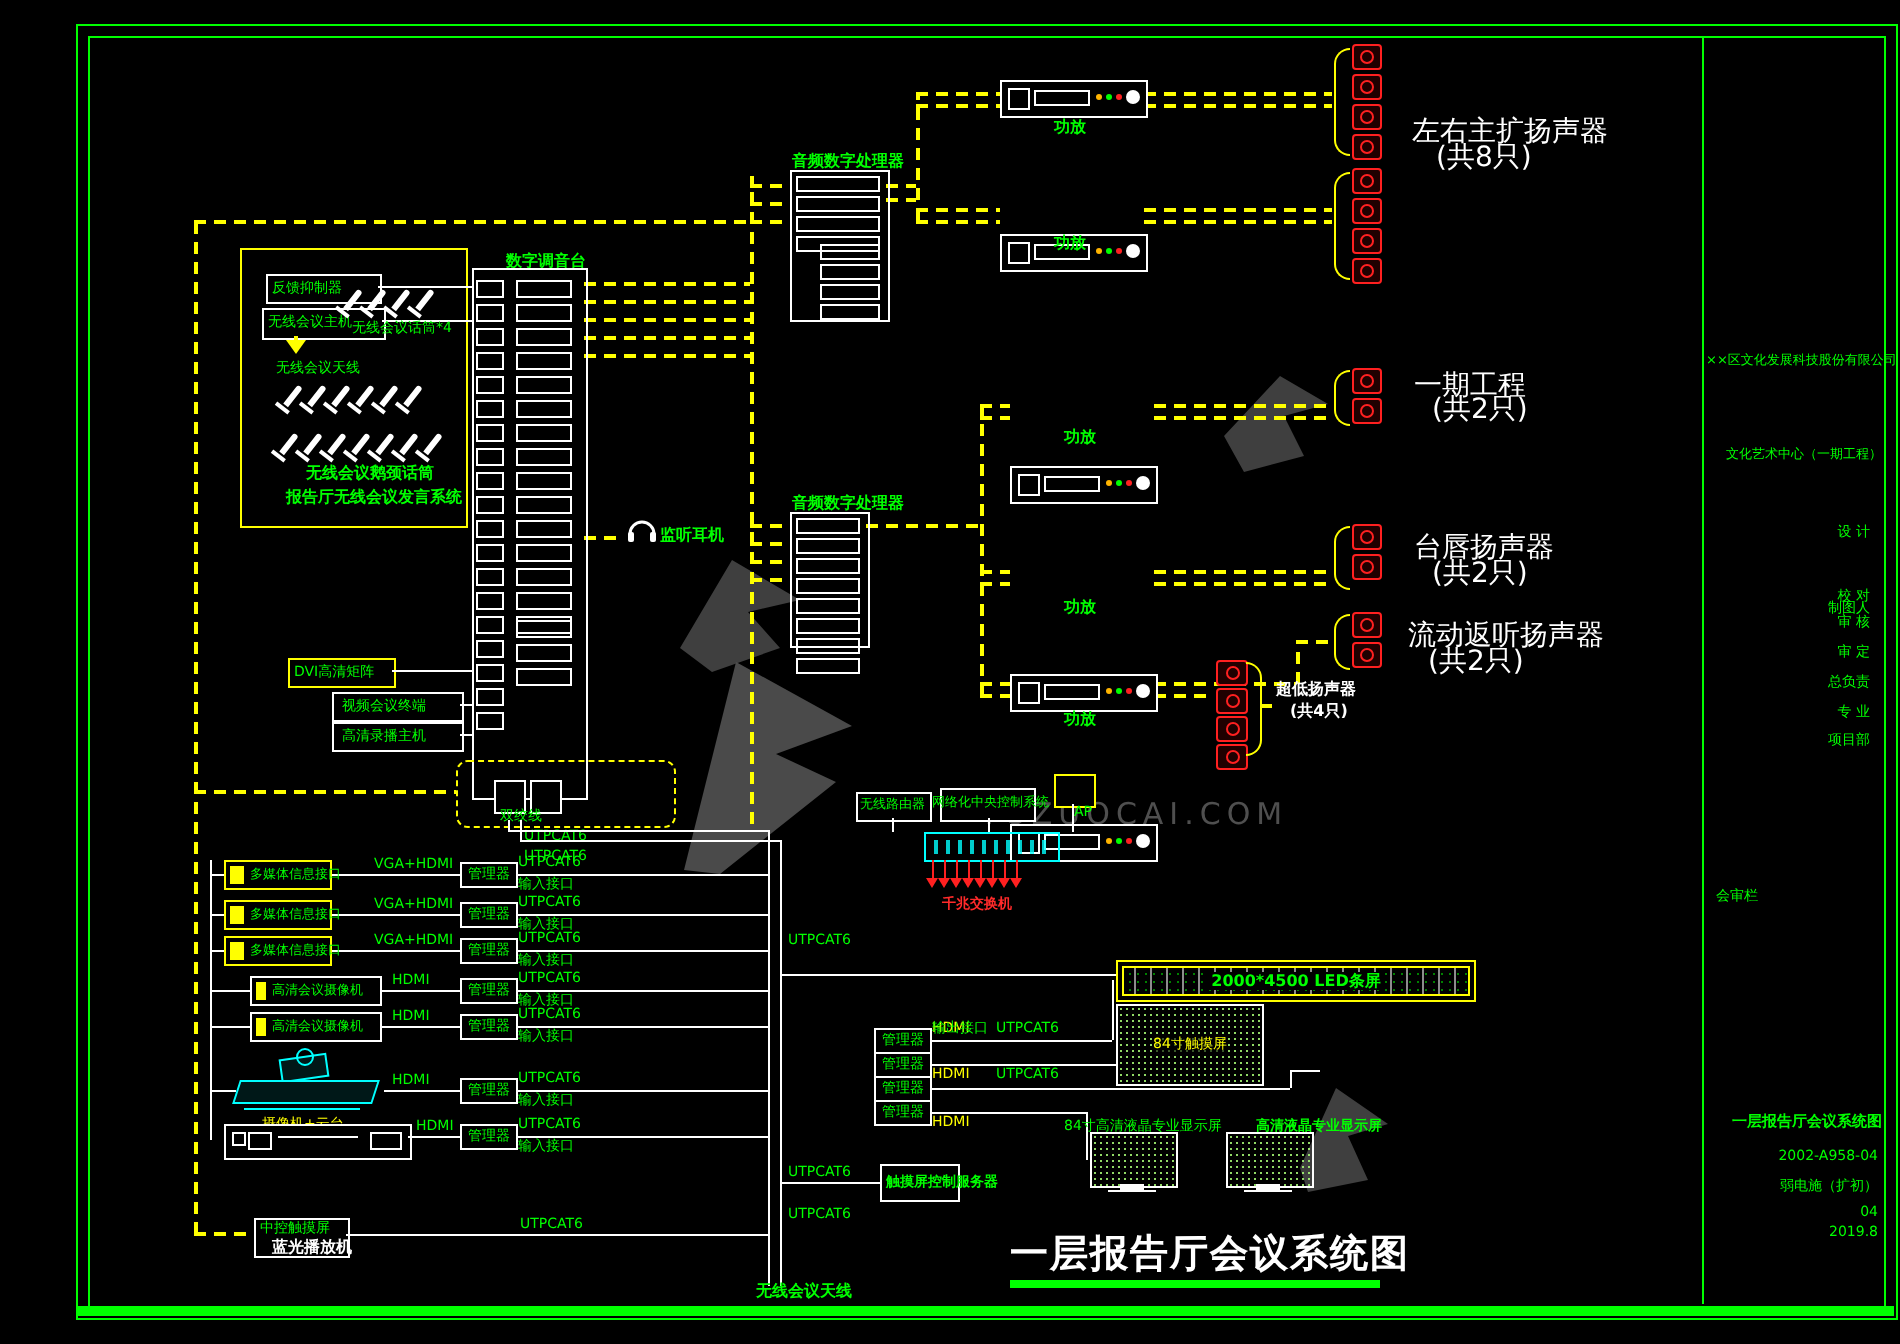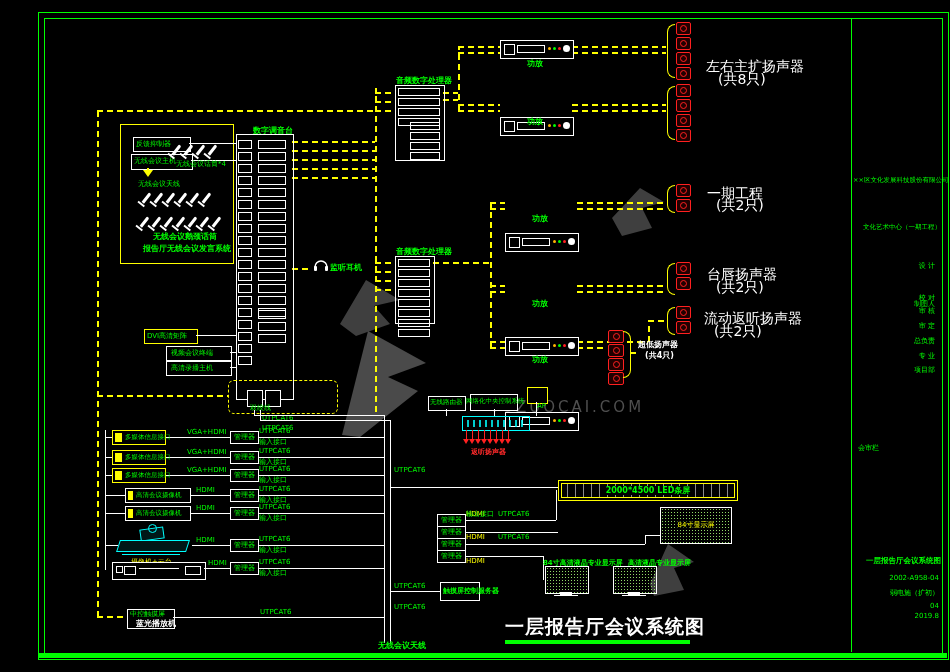--- a/index.html
+++ b/index.html
@@ -411,21 +411,21 @@
   <div class="abs arrows" style="left:466px;top:430px;">
     <span class="arw"></span>
   <span class="arw"></span>
       <span class="arw"></span>
       <span class="arw"></span>
       <span class="arw"></span>
       <span class="arw"></span>
       <span class="arw"></span>
       <span class="arw"></span>
     </div>
-  <div class="abs r t7" style="left:471px;top:448px;font-weight:bold;">返听扬声器</div>
+  <div class="abs r t7" style="left:471px;top:448px;font-weight:bold;">千兆交换机</div>
 
   <div class="abs wl" style="left:254px;top:410px;width:1px;height:5px;"></div>
   <div class="abs wl" style="left:260px;top:410px;width:1px;height:10px;"></div>
   <div class="abs wl" style="left:254px;top:415px;width:131px;height:1px;"></div>
   <div class="abs wl" style="left:260px;top:420px;width:131px;height:1px;"></div>
   <div class="abs wl" style="left:384px;top:415px;width:1px;height:228px;"></div>
   <div class="abs wl" style="left:390px;top:420px;width:1px;height:223px;"></div>
   <div class="abs g t7" style="left:394px;top:466px;">UTPCAT6</div>
   <div class="abs g t7" style="left:394px;top:582px;">UTPCAT6</div>
   <div class="abs g t7" style="left:394px;top:603px;">UTPCAT6</div>
@@ -548,24 +548,24 @@
   <div class="abs wl" style="left:543px;top:556px;width:1px;height:24px;"></div>
   <div class="abs node" style="left:437px;top:550px;">管理器</div>
   <div class="abs y t7" style="left:466px;top:557px;">HDMI</div>
 
   <div class="abs wl" style="left:390px;top:487px;width:168px;height:1px;"></div>
   <div class="abs wl" style="left:390px;top:591px;width:50px;height:1px;"></div>
 
   <div class="abs ledstrip" style="left:558px;top:480px;width:178px;height:19px;">
     <span class="g t8" style="font-weight:bold;background:#000;padding:0 2px;">2000*4500 LED条屏</span>
   </div>
-  <div class="abs dots" style="left:660px;top:507px;width:70px;height:35px;display:flex;align-items:center;justify-content:center;">
-    <span class="y t7" style="background:rgba(0,0,0,.6);padding:0 1px;">84寸显示屏</span>
+  <div class="abs dots" style="left:558px;top:502px;width:72px;height:39px;display:flex;align-items:center;justify-content:center;">
+    <span class="y t7" style="background:rgba(0,0,0,.6);padding:0 1px;">84寸触摸屏</span>
   </div>
-  <div class="abs g t7" style="left:543px;top:559px;font-weight:bold;">84寸高清液晶专业显示屏</div>
+  <div class="abs g t7" style="left:532px;top:559px;font-weight:normal;">84寸高清液晶专业显示屏</div>
   <div class="abs g t7" style="left:628px;top:559px;font-weight:bold;">高清液晶专业显示屏</div>
   <div class="abs dots" style="left:545px;top:566px;width:42px;height:26px;"></div>
   <div class="abs wl" style="left:560px;top:592px;width:12px;height:3px;"></div>
   <div class="abs wl" style="left:554px;top:595px;width:24px;height:1px;"></div>
   <div class="abs dots" style="left:613px;top:566px;width:42px;height:26px;"></div>
   <div class="abs wl" style="left:628px;top:592px;width:12px;height:3px;"></div>
   <div class="abs wl" style="left:622px;top:595px;width:24px;height:1px;"></div>
   <div class="abs bx" style="left:440px;top:582px;width:38px;height:17px;"></div>
   <div class="abs g t7" style="left:443px;top:587px;font-weight:bold;">触摸屏控制服务器</div>
 

